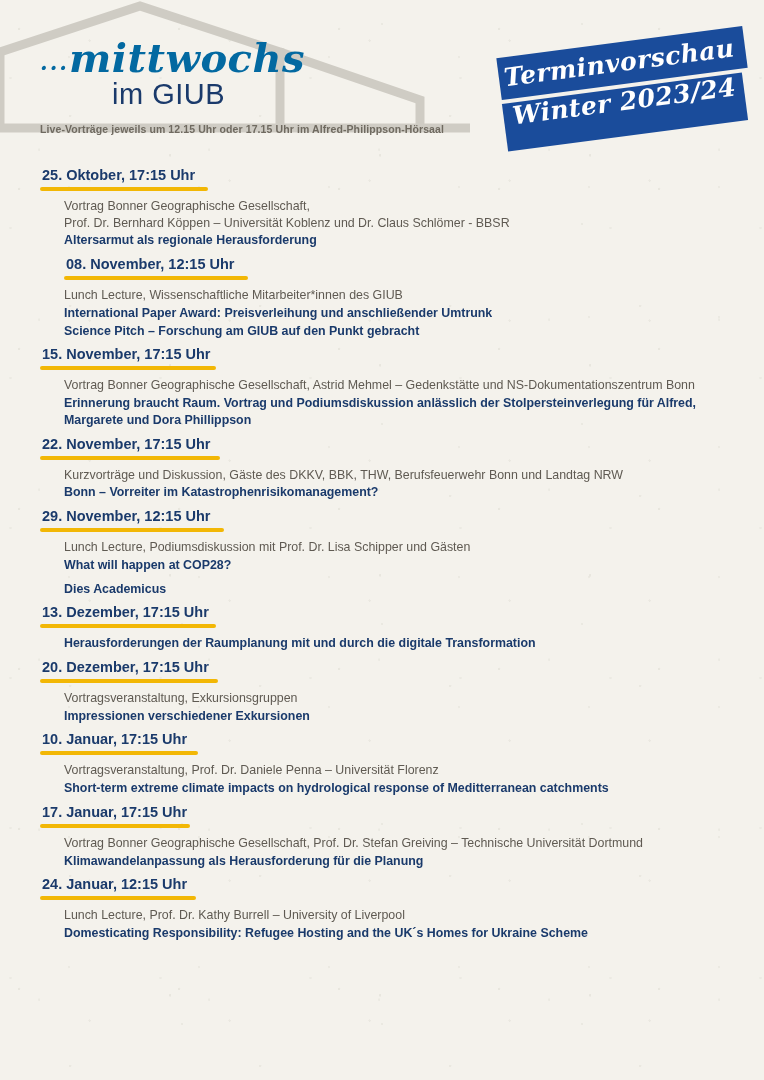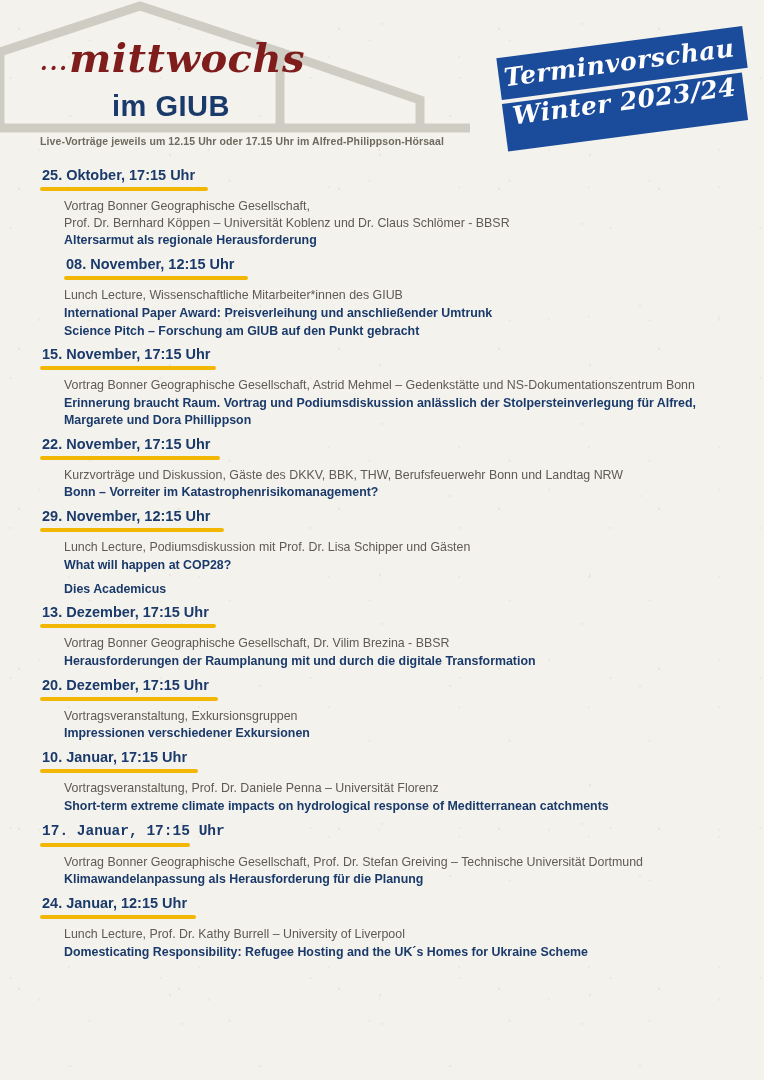--- a/index.html
+++ b/index.html
@@ -49,36 +49,36 @@
     position: absolute;
     left: 40px;
     top: 38px;
     width: 420px;
   }
   .logo-mittwochs {
     font-family: "DejaVu Serif", serif;
     font-style: italic;
     font-weight: bold;
     font-size: 40px;
-    color: #7f1d1d;
+    color: #0369a1;
     letter-spacing: 0.5px;
     line-height: 1;
     white-space: nowrap;
   }
   .logo-dots {
     font-size: 22px;
     vertical-align: middle;
     letter-spacing: 2px;
   }
   .logo-imgiub {
     font-size: 29px;
-    font-weight: bold;
+    font-weight: normal;
     color: #1a3a6b;
     margin-left: 72px;
-    margin-top: 12px;
+    margin-top: 0;
     letter-spacing: 0.5px;
   }
   .logo-sub {
     margin-top: 12px;
     font-size: 10.5px;
     font-weight: bold;
     color: #6f6a60;
     letter-spacing: 0.1px;
     white-space: nowrap;
   }
@@ -216,32 +216,31 @@
         <div class="event-title">Bonn – Vorreiter im Katastrophenrisikomanagement?</div>
       </div></div>
     <div class="event"><div style="display: inline-block;"><div class="event-date">29. November, 12:15 Uhr</div><span class="underline" style="width: 184px;"></span></div><div class="event-body">
         <div class="event-desc">Lunch Lecture, Podiumsdiskussion mit Prof. Dr. Lisa Schipper und Gästen</div>
         <div class="event-title">What will happen at COP28?</div>
       </div></div>
     <div class="event"><div class="event-body">
         <div class="event-title">Dies Academicus</div>
       </div></div>
     <div class="event"><div style="display: inline-block;"><div class="event-date">13. Dezember, 17:15 Uhr</div><span class="underline" style="width: 176px;"></span></div><div class="event-body">
-        <div class="event-desc">Vortrag Bonner Geographische Gesellschaft, Dr. Vilim Brezina - BBSR</div>
         <div class="event-title">Herausforderungen der Raumplanung mit und durch die digitale Transformation</div>
       </div></div>
     <div class="event"><div style="display: inline-block;"><div class="event-date">20. Dezember, 17:15 Uhr</div><span class="underline" style="width: 178px;"></span></div><div class="event-body">
         <div class="event-desc">Vortragsveranstaltung, Exkursionsgruppen</div>
         <div class="event-title">Impressionen verschiedener Exkursionen</div>
       </div></div>
     <div class="event"><div style="display: inline-block;"><div class="event-date">10. Januar, 17:15 Uhr</div><span class="underline" style="width: 158px;"></span></div><div class="event-body">
         <div class="event-desc">Vortragsveranstaltung, Prof. Dr. Daniele Penna – Universität Florenz</div>
         <div class="event-title">Short-term extreme climate impacts on hydrological response of Meditterranean catchments</div>
       </div></div>
-    <div class="event"><div style="display: inline-block; font-family: Liberation Mono, monospace;"><div class="event-date">17. Januar, 17:15 Uhr</div><span class="underline" style="width: 150px;"></span></div><div class="event-body">
+    <div class="event"><div style="display: inline-block;"><div class="event-date">17. Januar, 17:15 Uhr</div><span class="underline" style="width: 150px;"></span></div><div class="event-body">
         <div class="event-desc">Vortrag Bonner Geographische Gesellschaft, Prof. Dr. Stefan Greiving – Technische Universität Dortmund</div>
         <div class="event-title">Klimawandelanpassung als Herausforderung für die Planung</div>
       </div></div>
     <div class="event"><div style="display: inline-block;"><div class="event-date">24. Januar, 12:15 Uhr</div><span class="underline" style="width: 156px;"></span></div><div class="event-body">
         <div class="event-desc">Lunch Lecture, Prof. Dr. Kathy Burrell – University of Liverpool</div>
         <div class="event-title">Domesticating Responsibility: Refugee Hosting and the UK´s Homes for Ukraine Scheme</div>
       </div></div>
   </div>
 
 </body></html>

